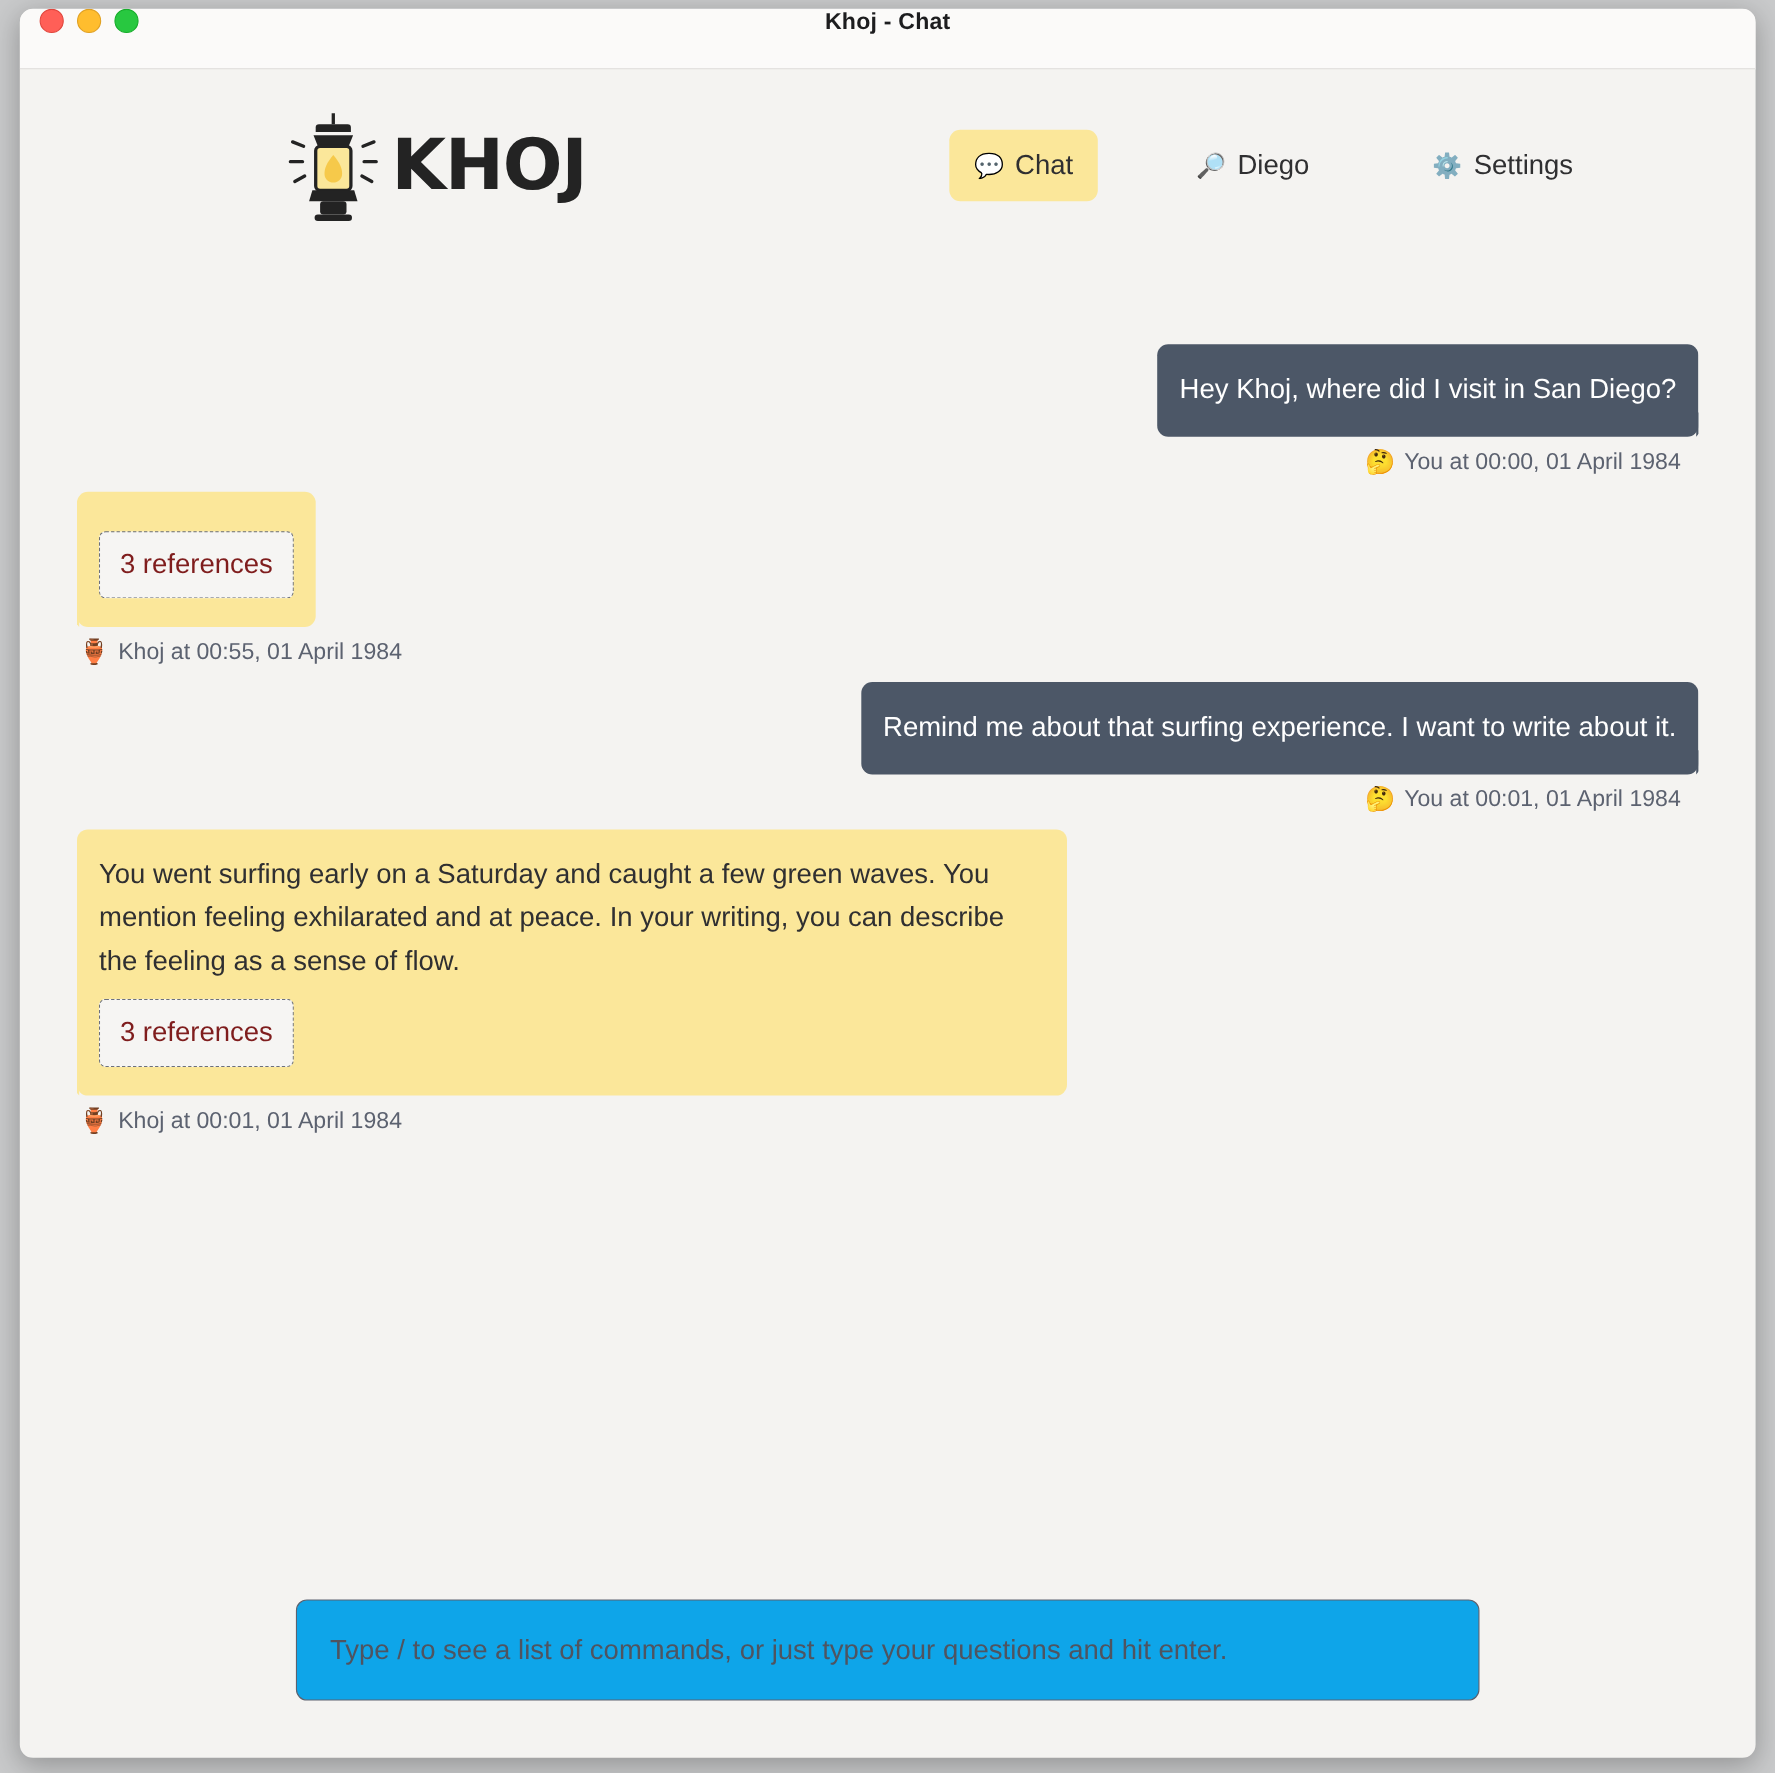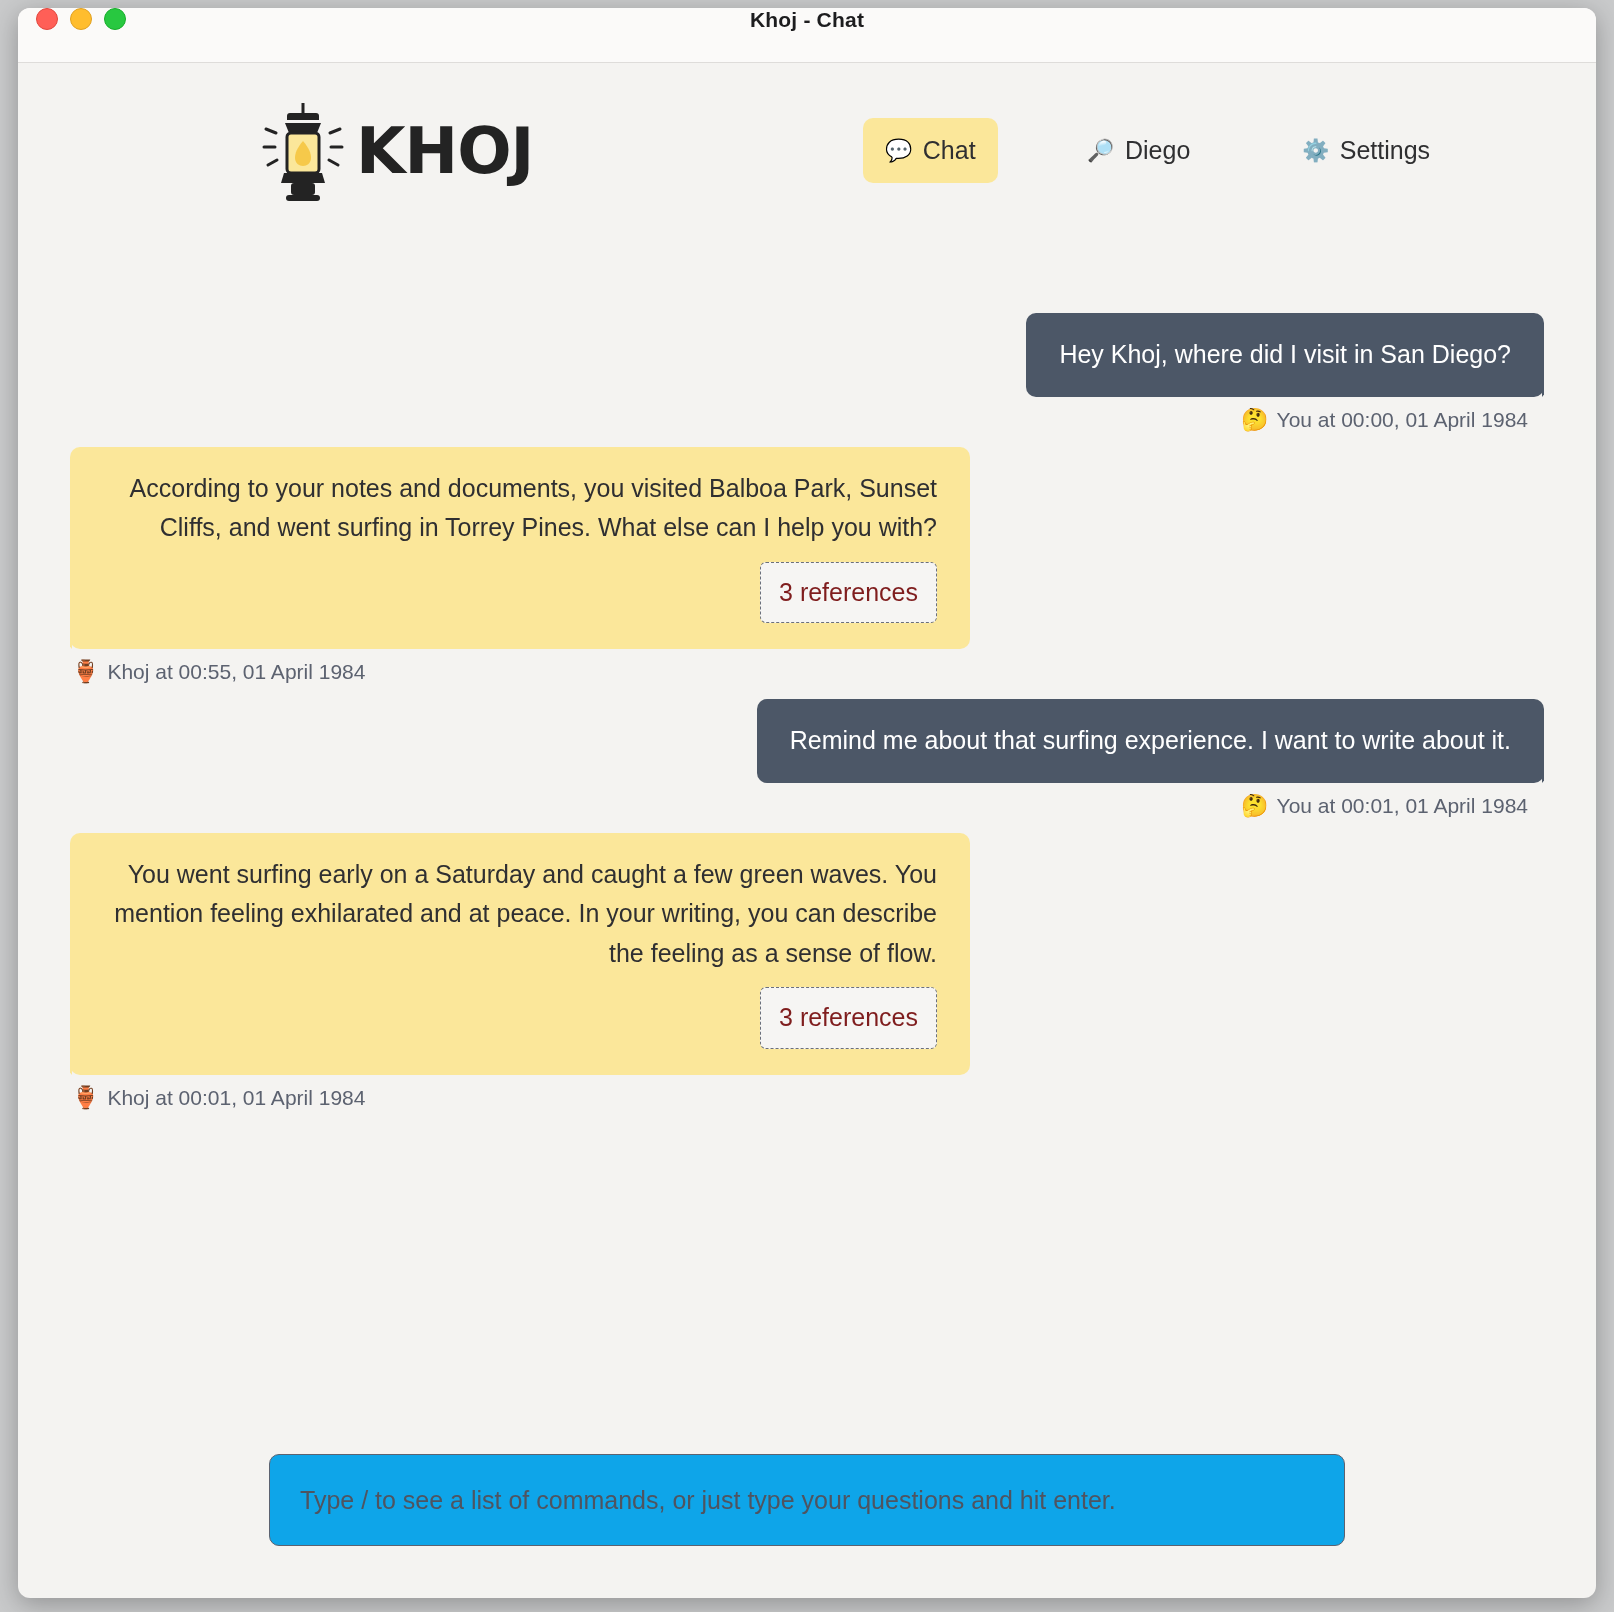--- a/index.html
+++ b/index.html
@@ -105,25 +105,24 @@
     padding: 75px 0 0 0;
     overflow: hidden;
   }
   .turn { margin-bottom: 14px; }
   .row { display: flex; }
   .row.right { justify-content: flex-end; }
   .row.left { justify-content: flex-start; }
   .bubble {
     position: relative;
     max-width: 900px;
-    padding: 22px 33px;
+    padding: 22px 20px;
     font-size: 25px;
     line-height: 1.58;
     border-radius: 10px;
-    text-align: right;
   }
   .bubble.you {
     background: #4c5767;
     color: #ffffff;
   }
   .bubble.you:after {
     content: "";
     position: absolute;
     right: -16px; bottom: 0;
     width: 0; height: 0;
@@ -251,21 +250,20 @@
         </div>
         <div class="meta right">
           <span class="emoji">🤔</span>
           <span>You at 00:00, 01 April 1984</span>
         </div>
       </div>
 
       <div class="turn">
         <div class="row left">
           <div class="bubble khoj">
-            <div>According to your notes and documents, you visited Balboa Park, Sunset Cliffs, and went surfing in Torrey Pines. What else can I help you with?</div>
             <div class="refbtn">3 references</div>
           </div>
         </div>
         <div class="meta left">
           <span class="emoji">🏺</span>
           <span>Khoj at 00:55, 01 April 1984</span>
         </div>
       </div>
 
       <div class="turn">

